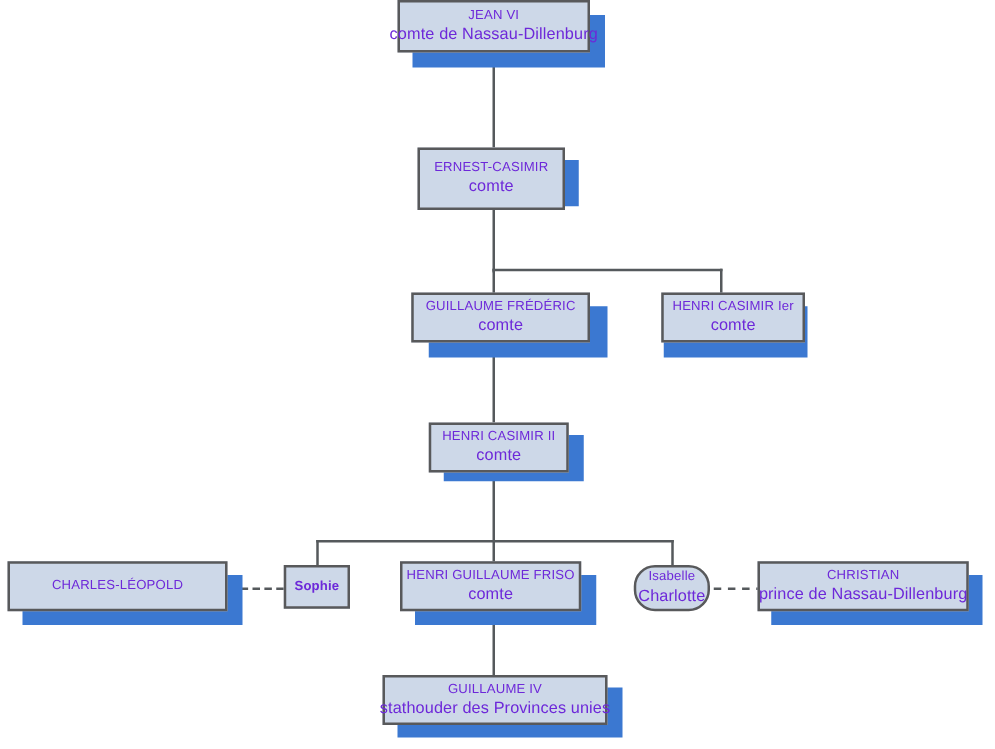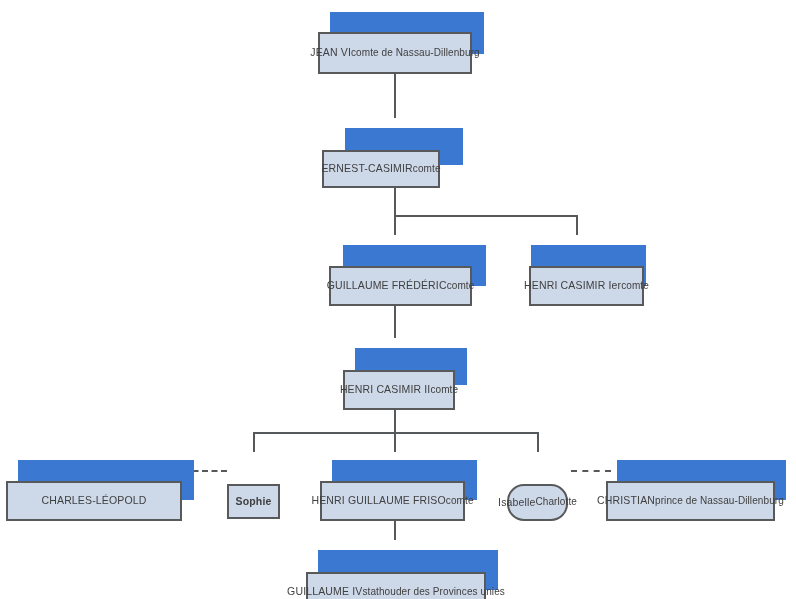--- a/index.html
+++ b/index.html
@@ -30,37 +30,36 @@
     height: 0;
     border-top: 2px dashed #55595c;
   }
 
   
   .node {
     position: absolute;
     box-sizing: border-box;
     border: 2px solid #58595b;
     background: #cdd8e8;
-    color: #404040;
+    color: #6d28d9;
     display: flex;
-    flex-direction: row;
+    flex-direction: column;
     align-items: center;
     justify-content: center;
     text-align: center;
     line-height: 1.28;
     z-index: 5;
-    margin-top: 32px;
   }
   .node .ttl {
     font-size: 10.5px;
     letter-spacing: 0.15px;
     white-space: nowrap;
   }
   .node .sub {
-    font-size: 10px;
+    font-size: 13px;
     letter-spacing: 0.1px;
     white-space: nowrap;
     text-align: right;
   }
   .shadow {
     position: absolute;
     background: #3b78d1;
     z-index: 1;
   }
 </style>
@@ -102,21 +101,21 @@
   <div class="shadow" style="left:18px;  top:460px; width:176px; height:40px;"></div>
   <div class="shadow" style="left:332px; top:460px; width:145px; height:40px;"></div>
   <div class="shadow" style="left:617px; top:460px; width:169px; height:40px;"></div>
   <div class="shadow" style="left:318px; top:550px; width:180px; height:40px;"></div>
 
   <div class="node" style="left:318px; top:0px; width:154px; height:42px;">
     <div class="ttl">JEAN VI</div>
     <div class="sub">comte de Nassau-Dillenburg</div>
   </div>
 
-  <div class="node" style="left:322px; top:118px; width:118px; height:38px;">
+  <div class="node" style="left:334px; top:118px; width:118px; height:50px;">
     <div class="ttl">ERNEST-CASIMIR</div>
     <div class="sub">comte</div>
   </div>
 
   <div class="node" style="left:329px; top:234px; width:143px; height:40px;">
     <div class="ttl">GUILLAUME FRÉDÉRIC</div>
     <div class="sub">comte</div>
   </div>
 
   <div class="node" style="left:529px; top:234px; width:115px; height:40px;">

